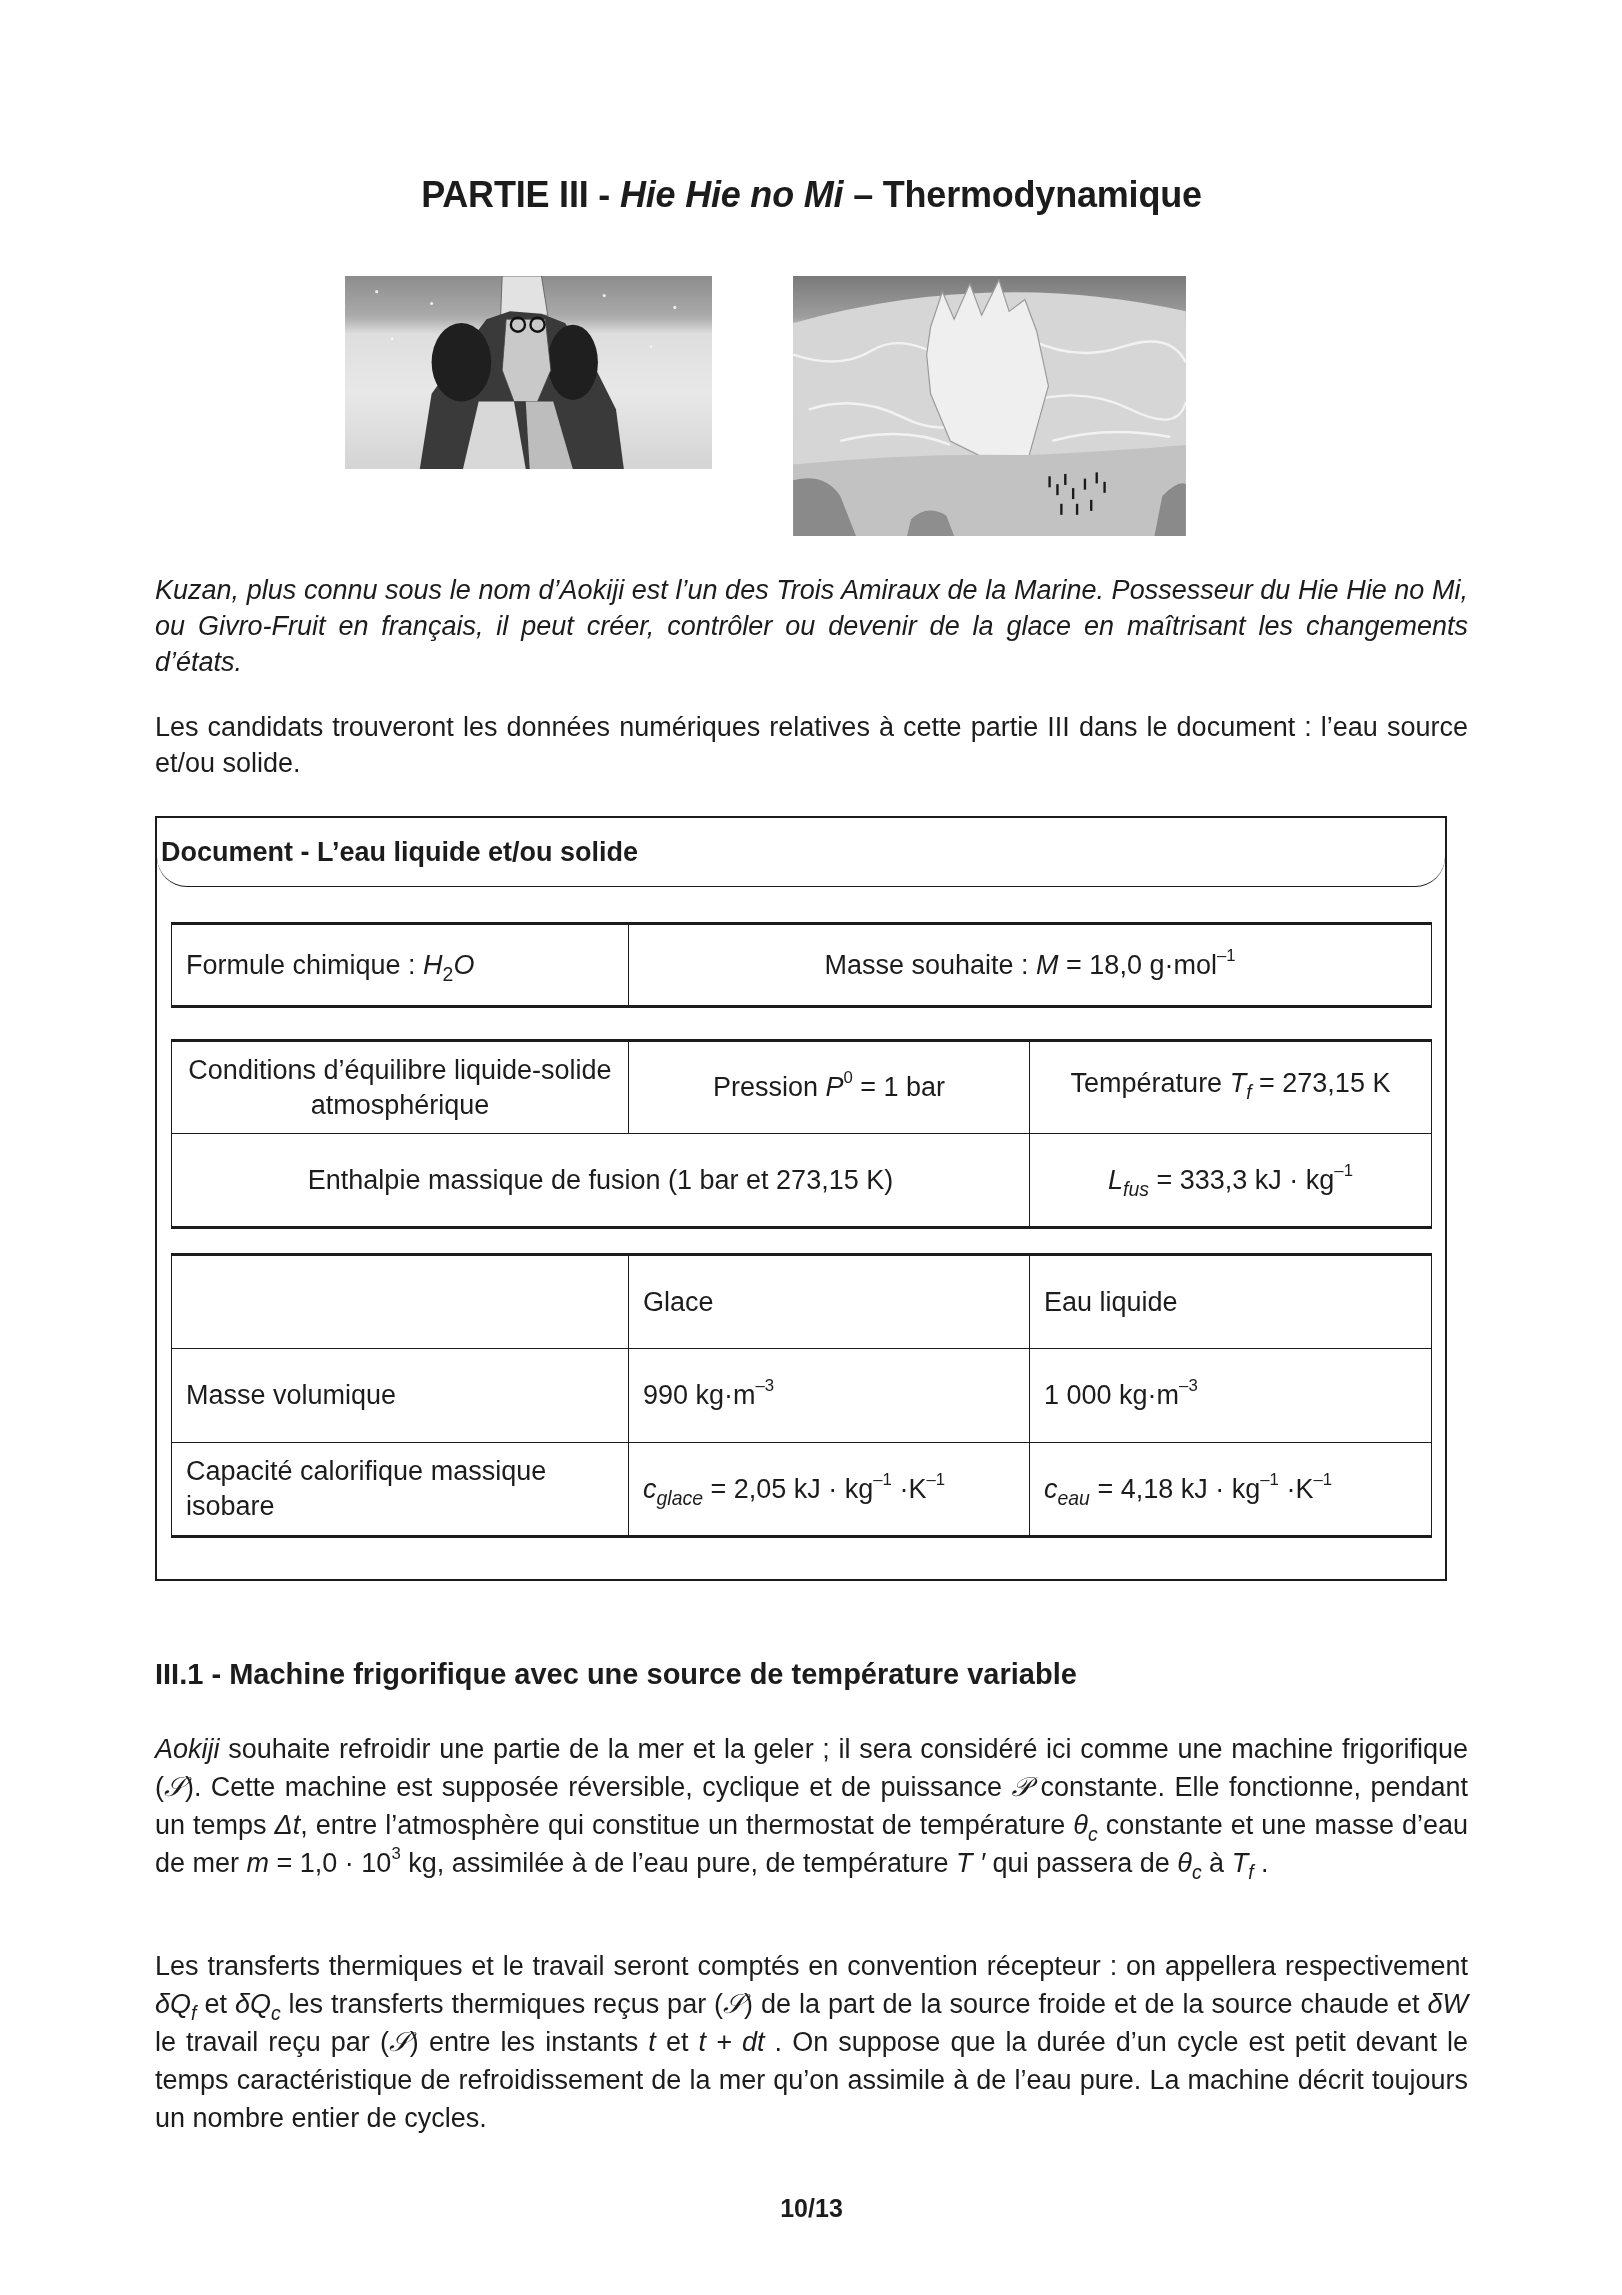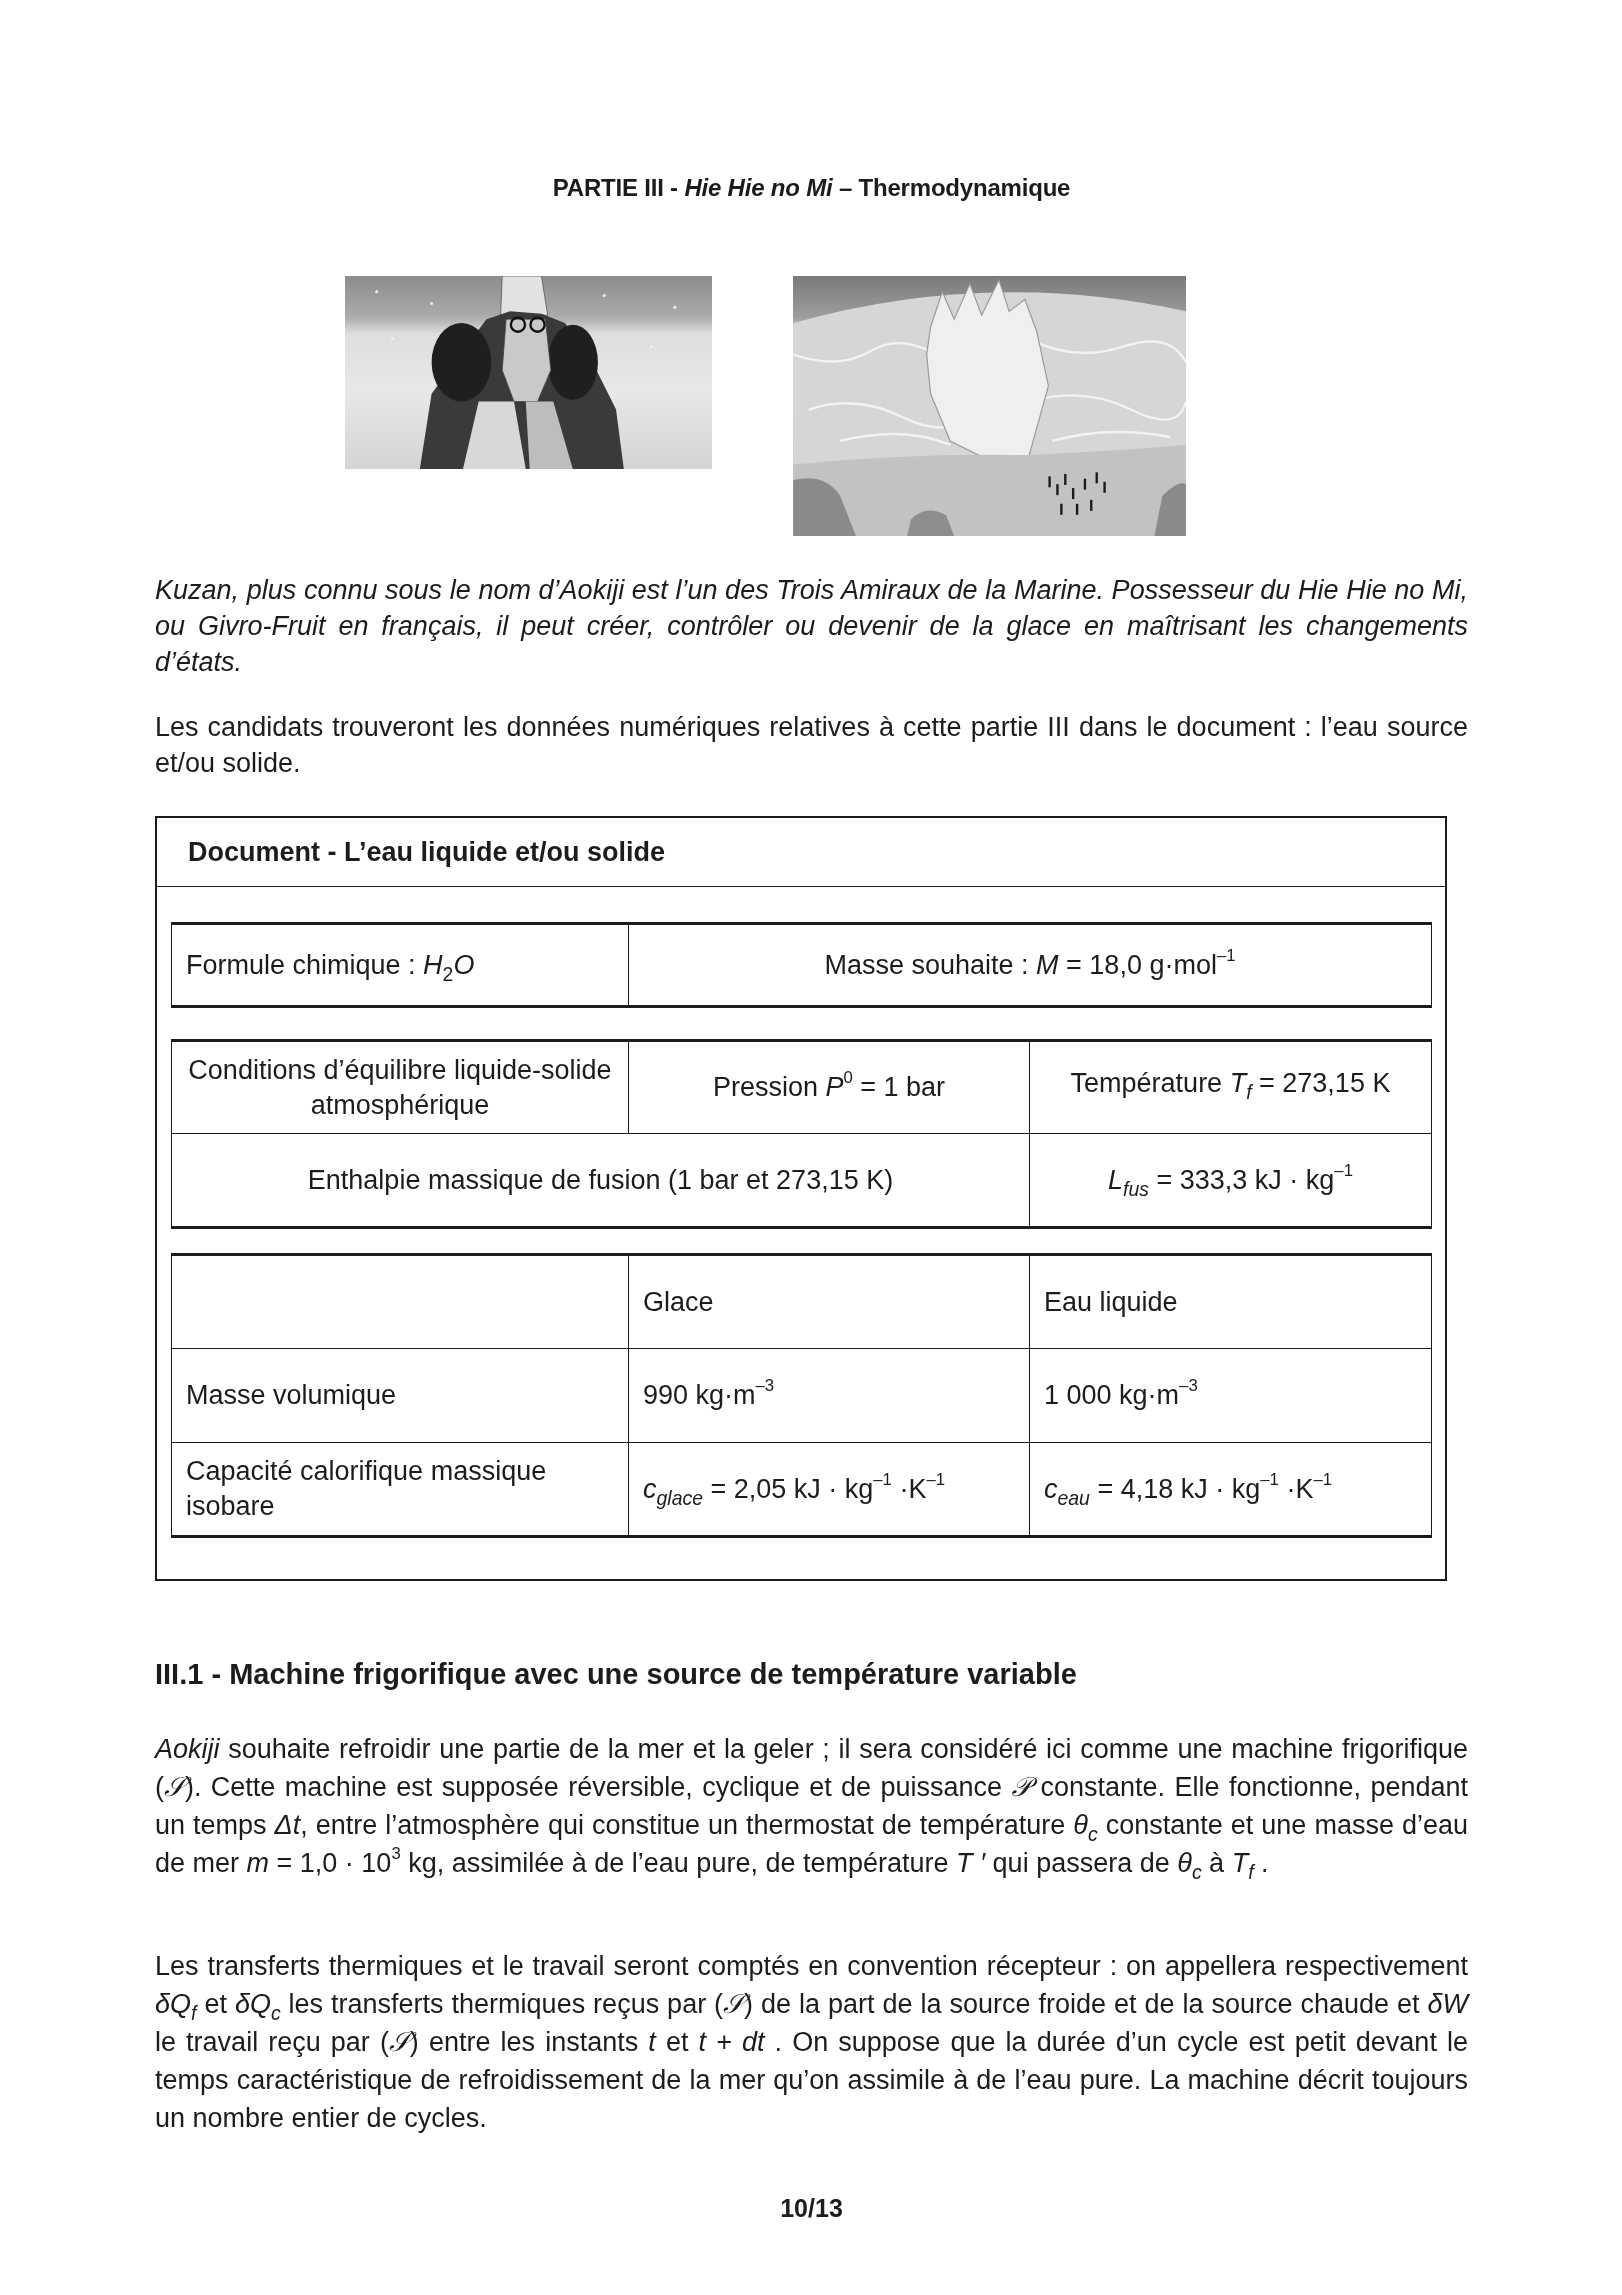--- a/index.html
+++ b/index.html
@@ -3,21 +3,21 @@
 <meta charset="utf-8">
 <style>
   html, body { margin: 0; padding: 0; background: #ffffff; }
   body {
     width: 1623px; height: 2295px; position: relative; overflow: hidden;
     font-family: "Liberation Sans", sans-serif; color: #1c1c1c;
   }
   .abs { position: absolute; }
   .title {
     left: 0; width: 1623px; top: 174px; text-align: center;
-    font-size: 24px; font-weight: bold; letter-spacing: -0.2px;
+    font-size: 36px; font-weight: bold; letter-spacing: -0.2px;
   }
   .title i { font-style: italic; }
   .img-frame { overflow: hidden; }
   .img1 {
     left: 345px; top: 276px; width: 367px; height: 193px;
     background: linear-gradient(180deg, #8d8d8d 0%, #a9a9a9 20%, #b5b5b5 23%, #dedede 30%, #e8e8e8 60%, #d4d4d4 100%);
   }
   .img2 {
     left: 793px; top: 276px; width: 393px; height: 260px;
     background: linear-gradient(180deg, #7a7a7a 0%, #9e9e9e 16%, #d8d8d8 22%, #c9c9c9 55%, #bcbcbc 68%, #cdcdcd 78%, #b3b3b3 100%);
@@ -27,21 +27,21 @@
     text-align: justify; text-align-last: left;
   }
   .para.italic { font-style: italic; }
   .docbox {
     left: 155px; top: 816px; width: 1292px; height: 765px;
     border: 2.4px solid #1c1c1c; box-sizing: border-box;
   }
   .doc-head {
     position: absolute; left: 0; right: 0; top: 0; height: 68px;
     border-bottom: 1.6px solid #1c1c1c;
-    font-size: 27px; font-weight: bold; line-height: 68px; padding-left: 31px;
+    font-size: 27px; font-weight: bold; line-height: 68px; padding-left: 4px; border-radius: 30px;
   }
   table.dt {
     position: absolute; border-collapse: collapse;
     font-size: 27px; table-layout: fixed;
   }
   table.dt td {
     border: 1.6px solid #1c1c1c; padding: 0 14px; vertical-align: middle;
     line-height: 35px;
   }
   table.dt tr:first-child td { border-top-width: 3.1px; }

